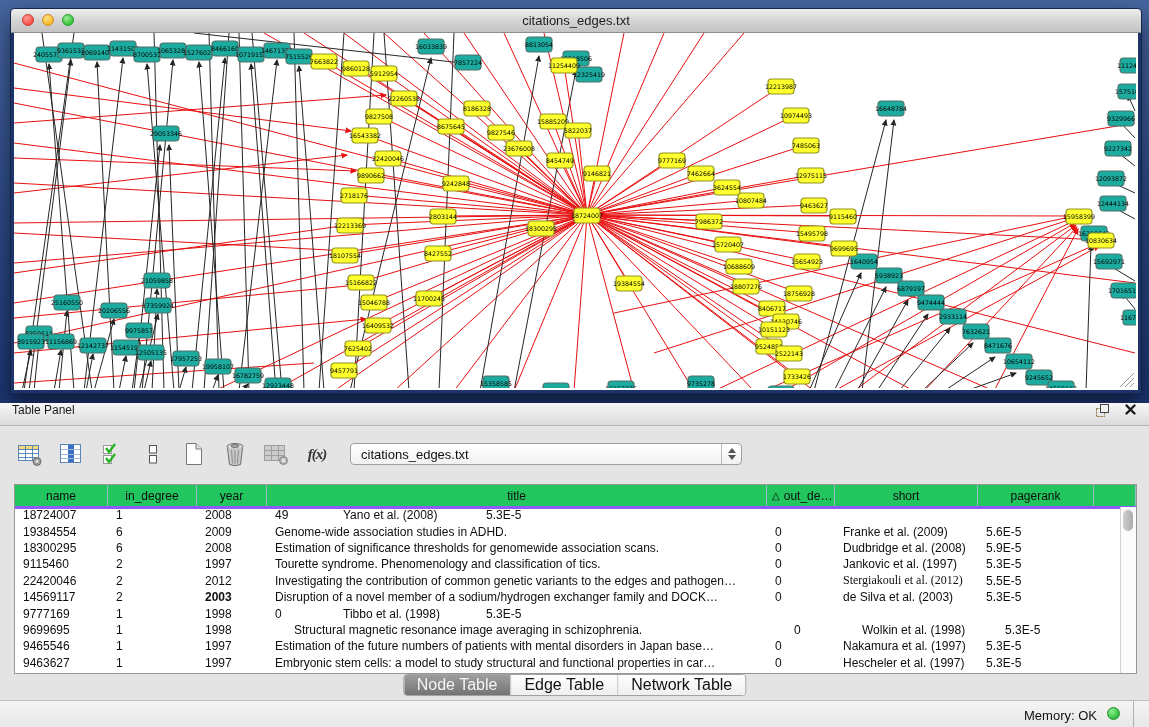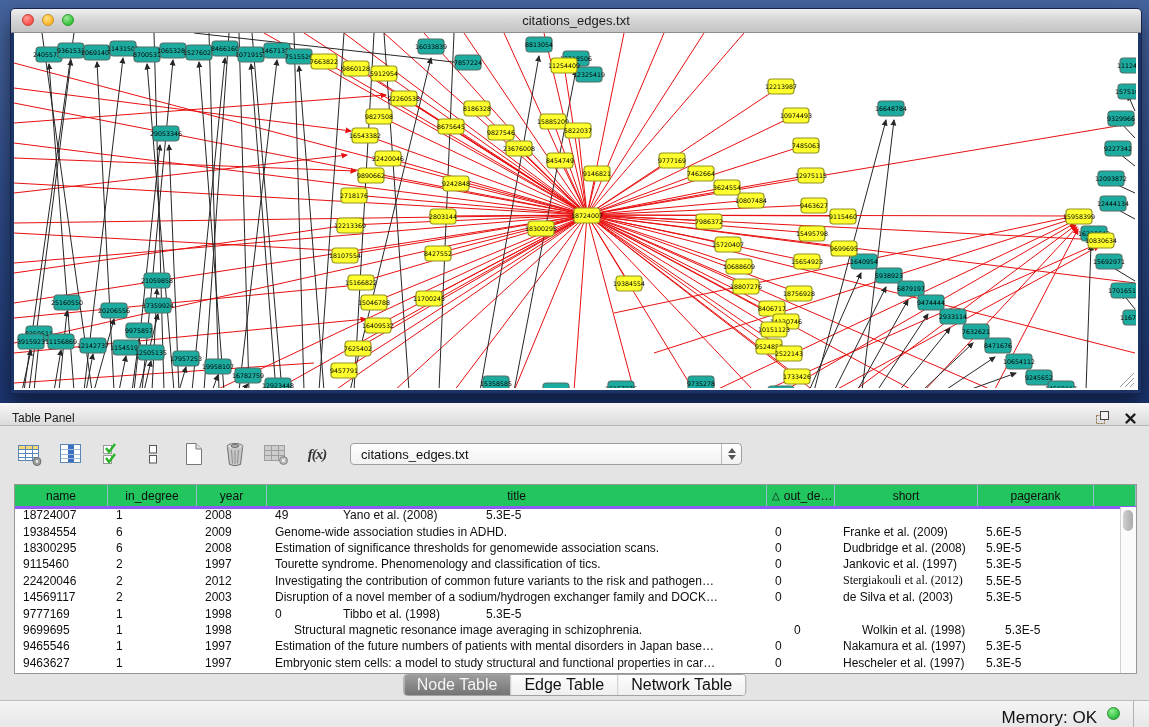--- a/index.html
+++ b/index.html
@@ -20,21 +20,21 @@
   .tl .r{background:radial-gradient(circle at 35% 30%,#ff9a94,#f75149 70%);border:1px solid #c93b33}
   .tl .y{background:radial-gradient(circle at 35% 30%,#ffe084,#fcb826 70%);border:1px solid #c98f22}
   .tl .g{background:radial-gradient(circle at 35% 30%,#9ee89a,#35c539 70%);border:1px solid #2a9a2d}
   .titletext{font-size:13px;color:#1d1d1d}
   .canvas{position:absolute;left:3px;right:3px;top:24px;bottom:3px;background:#fff;overflow:hidden}
   .canvas svg{display:block}
 
   
   .panel{position:absolute;left:0;top:403px;width:1149px;height:297px;background:#e4e4e4}
   .panel-hd{height:22px;background:linear-gradient(#f7f7f7,#dbdbdb);
-            border-bottom:1px solid #b6b6b6;display:flex;align-items:flex-end;
+            border-bottom:1px solid #b6b6b6;display:flex;align-items:flex-start;
             padding:0 12px;font-size:12px;color:#1a1a1a}
   .panel-hd .sp{flex:1}
   .panel-hd .hicon{margin-left:14px;display:flex;align-items:center;cursor:default}
 
   .toolbar{position:absolute;left:16px;top:34px;height:34px;display:flex;align-items:center;gap:13px}
   .tbtn{display:flex;align-items:center;justify-content:center;width:28px;height:28px}
   .fx{font:italic bold 15px "Liberation Serif",serif;color:#333;letter-spacing:-1px}
   .combo{position:relative;width:392px;height:22px;margin-left:6px;border:1px solid #9f9f9f;border-radius:4px;
          background:linear-gradient(#ffffff,#f1f1f1);display:flex;align-items:center;
          font-size:13px;color:#111;padding-left:10px;box-sizing:border-box}
@@ -60,21 +60,21 @@
 
   .tabs{position:absolute;left:50%;transform:translateX(-50%);top:271px;height:20px;display:flex;
         border:1px solid #a2a2a2;border-radius:4px;overflow:hidden;font-size:16px;background:#fff}
   .tabs .t{padding:0 13px;display:flex;align-items:center;color:#111;
            background:linear-gradient(#fefefe,#efefef);border-left:1px solid #c6c6c6}
   .tabs .t:first-child{border-left:none}
   .tabs .t.active{background:linear-gradient(#9d9d9d,#747474);color:#f4f4f4}
 
   .status{position:absolute;left:0;top:700px;width:1149px;height:27px;
           background:linear-gradient(#f4f4f4,#e7e7e7);border-top:1px solid #bdbdbd;box-sizing:border-box}
-  .mem{position:absolute;right:52px;top:7px;font-size:17px;color:#111}
+  .mem{position:absolute;right:52px;top:7px;font-size:13px;color:#111}
   .dot{position:absolute;right:29px;top:6px;width:13px;height:13px;border-radius:50%;
        background:radial-gradient(circle at 35% 30%,#90f090,#2fbf3f 70%);border:1px solid #268a2e;box-sizing:border-box}
   .vline{position:absolute;right:15px;top:0;bottom:0;border-left:1px solid #b2b2b2}
 </style>
 </head>
 <body>
 
 <div class="desktop">
   <div class="netwin">
     <div class="titlebar">
@@ -864,29 +864,29 @@
           <div class="c" style="width: 70px;">1997</div>
           <div class="c" style="width: 500px;">Tourette syndrome. Phenomenology and classification of tics.</div>
           <div class="c" style="width: 68px;">0</div>
           <div class="c" style="width: 143px;">Jankovic et al. (1997)</div>
           <div class="c" style="width: 116px;">5.3E-5</div>
         </div>
         <div class="row">
           <div class="c" style="width: 93px;">22420046</div>
           <div class="c" style="width: 89px;">2</div>
           <div class="c" style="width: 70px;">2012</div>
-          <div class="c" style="width: 500px;">Investigating the contribution of common future variants to the risk and pathogen…</div>
+          <div class="c" style="width: 500px;">Investigating the contribution of common genetic variants to the edges and pathogen…</div>
           <div class="c" style="width: 68px;">0</div>
           <div class="c" style="width: 143px; font-family: Liberation Serif, serif;">Stergiakouli et al. (2012)</div>
           <div class="c" style="width: 116px;">5.5E-5</div>
         </div>
         <div class="row">
           <div class="c" style="width: 93px;">14569117</div>
           <div class="c" style="width: 89px;">2</div>
-          <div class="c" style="width: 70px;">2003</div>
+          <div class="c" style="width: 70px; font-weight: bold;">2003</div>
           <div class="c" style="width: 500px;">Disruption of a novel member of a sodium/hydrogen exchanger family and DOCK…</div>
           <div class="c" style="width: 68px;">0</div>
           <div class="c" style="width: 143px;">de Silva et al. (2003)</div>
           <div class="c" style="width: 116px;">5.3E-5</div>
         </div>
         <div class="row">
           <div class="c" style="width: 93px;">9777169</div>
           <div class="c" style="width: 89px;">1</div>
           <div class="c" style="width: 70px;">1998</div>
           <div class="c" style="width: 68px;">0</div>

